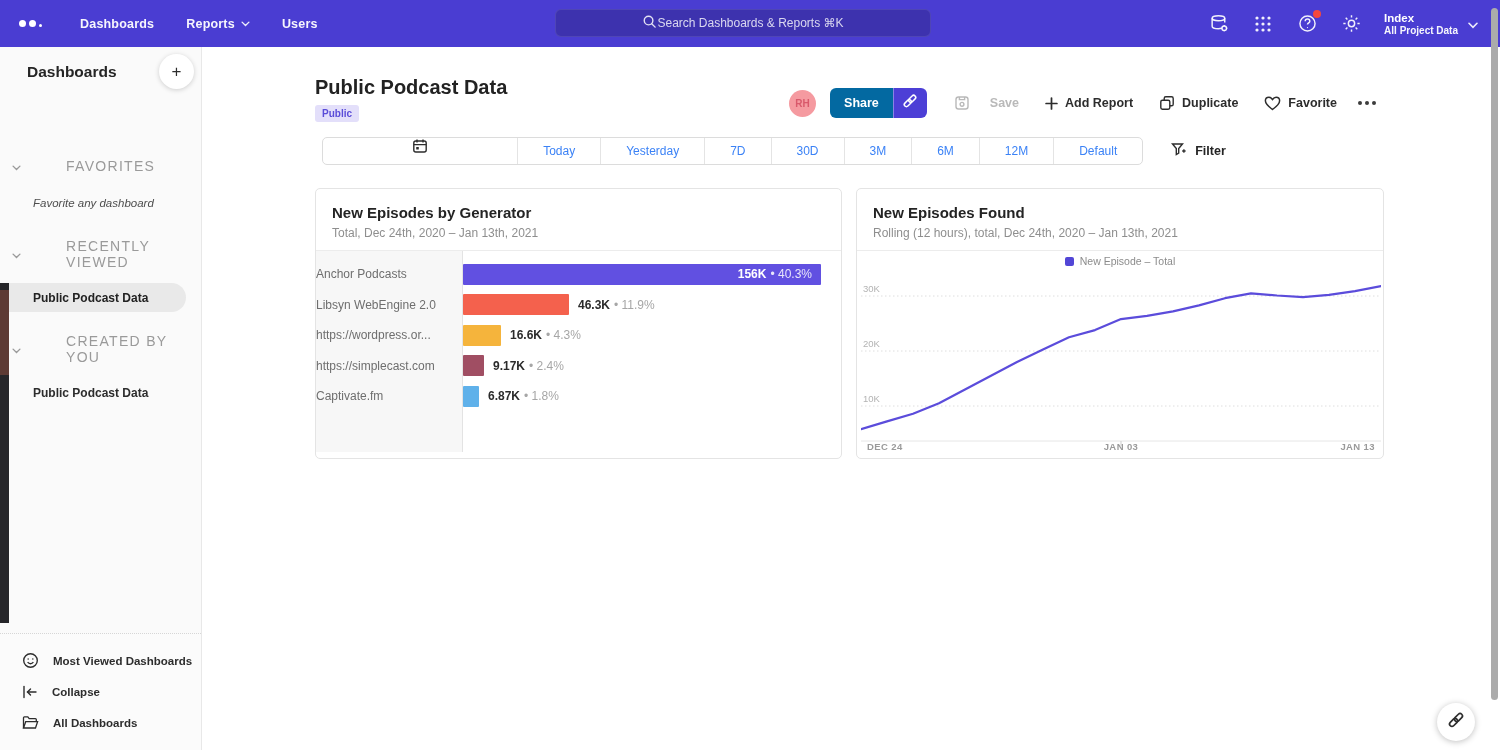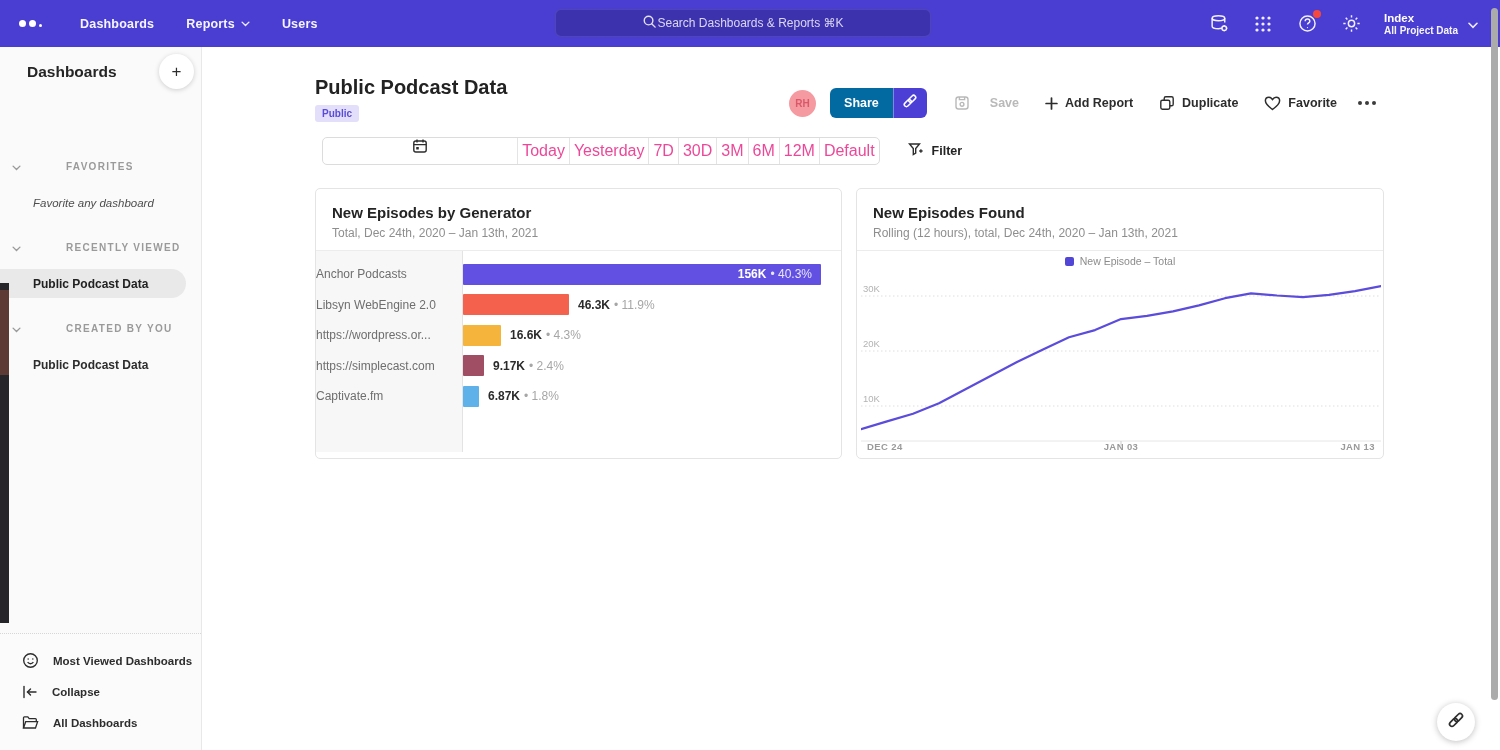--- a/index.html
+++ b/index.html
@@ -28,21 +28,21 @@
   .project .psub  { font-size:10px;  font-weight:bold; opacity:.95; }
 
   
   .sidebar { position:absolute; left:0; top:47px; width:202px; height:703px; background:#fafafa; border-right:1px solid #e8e8e8; }
   .sb-title { position:absolute; left:27px; top:16px; font-size:15.5px; font-weight:bold; color:#252525; }
   .sb-add { position:absolute; left:159px; top:7px; width:35px; height:35px; border-radius:50%; background:#fff;
             box-shadow:0 1px 5px rgba(0,0,0,.18); display:flex; align-items:center; justify-content:center;
             font-size:17px; color:#2d2d2d; cursor:pointer; }
   .sb-sections { position:absolute; left:0; top:100px; width:202px; }
   .sb-sec-head { display:flex; align-items:center; gap:10px; padding:10px 0 10px 12px; cursor:pointer; }
-  .sb-sec-head .lab { font-size:10px; font-weight:bold; letter-spacing:1.3px; color:#9a9a9a;padding-left:35px; }
+  .sb-sec-head .lab { font-size:14px; font-weight:normal; letter-spacing:1.3px; color:#9a9a9a;padding-left:35px; }
   .sb-item { position:relative; height:29px; display:flex; align-items:center; margin:3px 0; cursor:pointer; }
   .sb-item .txt { margin-left:33px; font-size:12px; color:#2d2d2d; font-weight:600; }
   .sb-item.selected { background:#e9e9e9; width:186px; border-radius:0 16px 16px 0; }
   .sb-item.selected .txt { font-weight:bold; color:#222; }
   .sb-item.placeholder .txt { font-style:italic; font-weight:normal; font-size:11.5px; color:#4d4d4d; }
   .sb-footer { position:absolute; left:0; bottom:0; width:201px; padding:10px 0 12px 0; border-top:1px dotted #d6d6d6; background:#fbfbfb; }
   .sb-foot-item { display:flex; align-items:center; gap:14px; padding:8px 0 8px 22px; cursor:pointer; }
   .sb-foot-item .txt { font-size:11.5px; font-weight:bold; color:#2d2d2d; }
   .sb-foot-item svg { display:block; }
 
@@ -65,21 +65,21 @@
   .act-btn.disabled { color:#b9b9b9; cursor:default;gap:20px; }
   .act-btn svg { display:block; }
   .more-dots { display:flex; gap:3px; padding:0 8px; cursor:pointer; }
   .more-dots i { width:4px; height:4px; border-radius:50%; background:#3c3c3c; }
 
   
   .datebar { position:absolute; left:322px; top:137px; display:flex; align-items:center; }
   .date-group { display:flex; align-items:stretch; border:1px solid #dcdcdc; border-radius:5px; overflow:hidden; background:#fff; height:28px; }
   .date-range { display:flex; align-items:center; gap:8px; padding:0 13px; font-size:12.5px; font-weight:bold;
                 color:#242424; cursor:pointer;flex-direction:column; }
-  .preset { display:flex; align-items:center; padding:0 4px; font-size:16px; color:#ec4899;
+  .preset { display:flex; align-items:center; padding:0 25px; font-size:12px; color:#3b82f6;
             border-left:1px solid #e4e4e4; cursor:pointer; }
   .filterbtn { display:flex; align-items:center; gap:8px; margin-left:28px; font-size:12.5px; font-weight:bold;
                color:#242424; cursor:pointer; }
 
   
   .card { position:absolute; top:188px; height:271px; background:#fff; border:1px solid #e4e4e4; border-radius:5px; }
   .card1 { left:315px;  width:527px; }
   .card2 { left:856px;  width:528px; }
   .card-title { position:absolute; left:16px; top:15px; font-size:15px; font-weight:bold; color:#242424; }
   .card-sub   { position:absolute; left:16px; top:37px; font-size:12px; color:#8e8e8e; }

